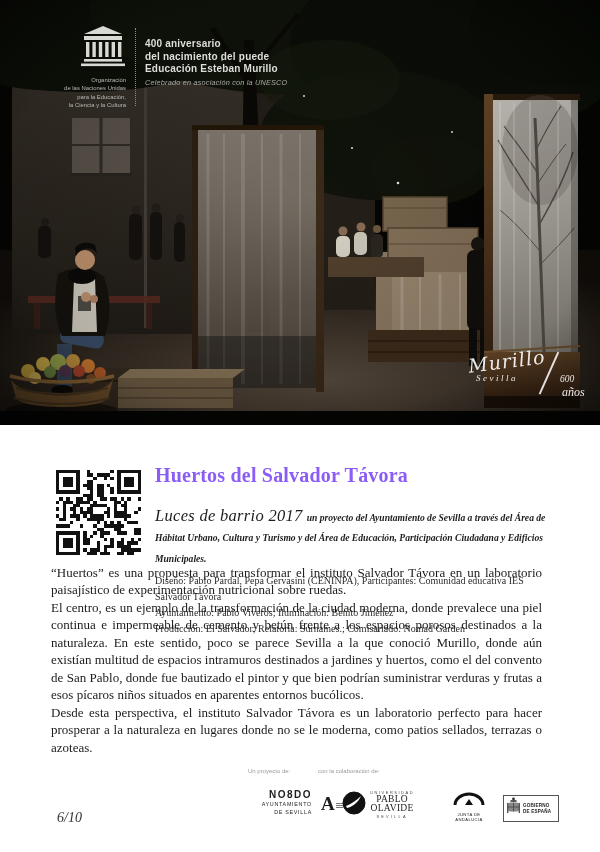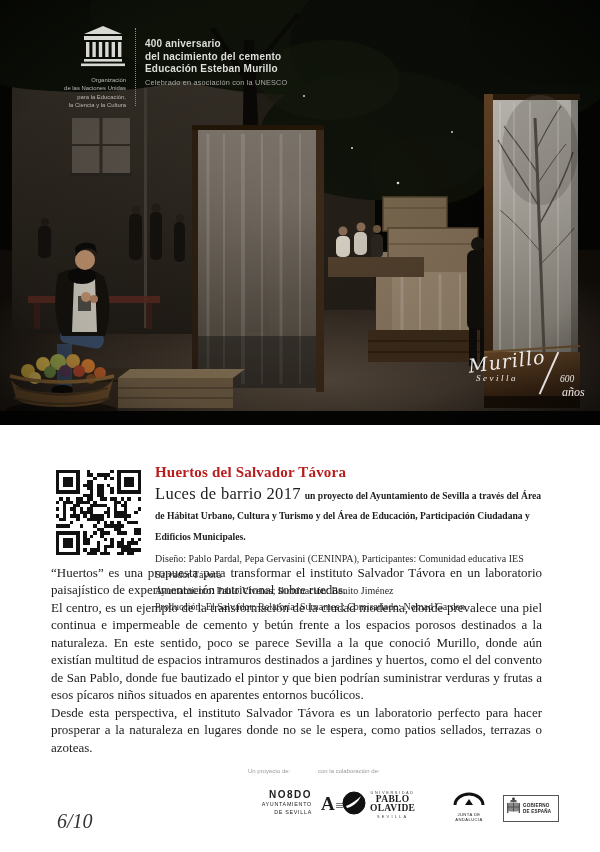--- a/index.html
+++ b/index.html
@@ -9,59 +9,59 @@
   .photo-section{position:absolute;left:0;top:0;width:600px;height:425px;background:#050504;}
   .photo-svg{position:absolute;left:0;top:0;}
   
   .unesco-block{position:absolute;left:30px;top:26px;display:flex;gap:9px;align-items:flex-start;
                 font-family:"Liberation Sans", sans-serif;}
   .unesco-left{display:flex;flex-direction:column;align-items:flex-end;width:96px;}
   .unesco-org{margin-top:5px;font-size:5.9px;line-height:1.4;color:#b9b9b6;text-align:right;white-space:pre-line;}
   .unesco-divider{border-left:1px dotted #8a8a86;height:78px;margin-top:2px;}
   .unesco-right{padding-top:12px;}
   .unesco-line{font-size:10px;font-weight:bold;color:#dededb;line-height:1.25;letter-spacing:.2px;}
-  .unesco-sub{margin-top:2px;font-size:7.3px;color:#a9a9a5;letter-spacing:.2px;}
+  .unesco-sub{margin-top:2px;font-size:7.3px;color:#a9a9a5;letter-spacing:.2px;font-style:italic;}
   
   .signature{position:absolute;right:18px;top:348px;width:118px;height:62px;color:rgba(255,255,255,.9);}
   .sig-name{position:absolute;left:4px;top:2px;font-size:19px;font-style:italic;transform:rotate(-7deg);
             letter-spacing:1px;font-family:"DejaVu Serif", serif;}
   .sig-city{position:absolute;left:12px;top:25px;font-size:9px;font-style:italic;letter-spacing:2.5px;}
   .sig-slash{position:absolute;left:84px;top:2px;width:1.5px;height:46px;background:rgba(255,255,255,.85);transform:rotate(24deg);}
   .sig-400{position:absolute;left:96px;top:26px;font-size:9.5px;font-style:italic;}
   .sig-anios{position:absolute;left:98px;top:37px;font-size:12px;font-style:italic;}
   
   .qr{position:absolute;left:56px;top:470px;width:85px;height:85px;}
   .title-block{position:absolute;left:155px;top:464px;width:392px;}
-  .article-title{font-size:15px;font-weight:bold;letter-spacing:.2px;color:#b91c1c;}
-  .subtitle{margin-top:2px;line-height:1.28;color:#1d1d1c;}
+  .article-title{font-size:20px;font-weight:bold;letter-spacing:.2px;color:#8b5cf6;}
+  .subtitle{margin-top:18px;font-style:italic;line-height:1.28;color:#1d1d1c;}
   .subtitle-lead{font-size:16.5px;letter-spacing:.3px;}
   .subtitle-rest{font-size:9.6px;font-weight:600;}
   .credits{margin-top:6px;font-size:10px;line-height:1.6;color:#2b2b2a;}
   .body-text{position:absolute;left:51px;top:564px;width:491px;font-size:13px;line-height:1.345;
              text-align:justify;color:#1b1b1a;}
   .body-text p{margin:0;}
   .note{position:absolute;left:55px;top:747px;width:491px;font-size:9.9px;line-height:1.52;
         text-align:justify;color:#2a2a29;}
   
   .footer-label{position:absolute;font-family:"Liberation Sans", sans-serif;font-size:6px;color:#9a9a97;}
   .label-project{left:248px;top:768px;}
   .label-collab{left:318px;top:768px;}
-  .page-number{position:absolute;left:57px;top:810px;font-style:italic;font-size:20px;color:#333;}
+  .page-number{position:absolute;left:57px;top:810px;font-style:italic;font-size:14px;color:#333;}
   .logo{position:absolute;font-family:"Liberation Sans", sans-serif;color:#1d1d1c;}
   .logo-nodo{left:246px;top:789px;width:66px;text-align:right;}
   .nodo-motto{font-size:10px;font-weight:bold;letter-spacing:1.5px;}
   .nodo-line{font-size:5.4px;letter-spacing:.7px;line-height:1.5;}
   .logo-icas{left:321px;top:794px;display:flex;align-items:flex-start;}
   .icas-letter{font-family:"Liberation Serif", serif;font-size:19px;font-weight:bold;line-height:1;}
   .icas-bars{margin-left:1.5px;margin-top:9px;display:flex;flex-direction:column;gap:1px;}
   .icas-bars i{display:block;width:7px;height:1px;background:#777;}
   .logo-upo{left:342px;top:790px;display:flex;align-items:center;gap:4px;}
   .upo-text{text-align:center;}
   .upo-top{font-size:3.9px;letter-spacing:1.6px;color:#444;}
-  .upo-name{font-family:"Liberation Serif", serif;font-size:9.5px;font-weight:bold;line-height:.95;
+  .upo-name{font-family:"Liberation Serif", serif;font-size:9.5px;font-weight:normal;line-height:.95;
             letter-spacing:.3px;white-space:pre-line;}
   .upo-bottom{font-size:3.9px;letter-spacing:2.2px;color:#444;margin-top:1px;}
   .logo-junta{left:446px;top:791px;width:46px;text-align:center;}
   .junta-name{font-size:4.2px;letter-spacing:.4px;margin-top:1px;}
   .logo-gobierno{left:503px;top:795px;width:56px;height:27px;border:1px solid #555;
                  display:flex;align-items:center;gap:3px;padding:1px 3px;box-sizing:border-box;}
   .gob-name{font-size:4.6px;font-weight:bold;line-height:1.3;white-space:pre-line;letter-spacing:.2px;}
 </style>
 </head>
 <body>
@@ -275,21 +275,21 @@
           </svg>
         </span>
         <div class="unesco-org">Organización
 de las Naciones Unidas
 para la Educación,
 la Ciencia y la Cultura</div>
       </div>
       <div class="unesco-divider"></div>
       <div class="unesco-right">
         <div class="unesco-line">400 aniversario</div>
-        <div class="unesco-line">del nacimiento del cemento</div>
+        <div class="unesco-line">del nacimiento del puede</div>
         <div class="unesco-line">Educación Esteban Murillo</div>
         <div class="unesco-sub">Celebrado en asociación con la UNESCO</div>
       </div>
     </div>
 
     <div class="signature">
       <div class="sig-name">Murillo</div>
       <div class="sig-city">Sevilla</div>
       <div class="sig-slash"></div>
       <div class="sig-400">600</div>
@@ -520,21 +520,21 @@
     <div class="credits">
       <div>Diseño: Pablo Pardal, Pepa Gervasini (CENINPA), Participantes: Comunidad educativa IES Salvador Távora</div>
       <div>Ayuntamiento: Pablo Viveros; Iluminación: Benito Jiménez</div>
       <div>Producción: El Salvador;  Relatoría: Surnames.; Comisariado: Nomad Garden</div>
     </div>
   </div>
 
   <div class="body-text">
     <p>“Huertos” es una propuesta para transformar el instituto Salvador Távora en un laboratorio paisajístico de experimentación nutricional sobre ruedas.</p>
     <p>El centro, es un ejemplo de la transformación de la ciudad moderna, donde prevalece una piel continua e impermeable de cemento y betún frente a los espacios porosos destinados a la naturaleza.  En este sentido, poco se parece Sevilla a la que conoció Murillo, donde aún existían multitud de espacios intramuros destinados a jardines y huertos, como el del convento de San Pablo, donde fue bautizado el pintor y que bien podrían suministrar verduras y frutas a esos pícaros niños situados en aparentes entornos bucólicos.</p>
-    <p>Desde esta perspectiva, el instituto Salvador Távora es un laboratorio perfecto para hacer prosperar a la naturaleza en lugares donde no se le espera, como patios sellados, terrazas o azoteas.</p>
+    <p>Desde esta perspectiva, el instituto Salvador Távora es un laboratorio perfecto para hacer prosperar a la naturaleza en lugares donde no se le moderna, como patios sellados, terrazas o azoteas.</p>
   </div>
 
 
   <div class="footer-label label-project">Un proyecto de:</div>
   <div class="footer-label label-collab">con la colaboración de:</div>
 
   <div class="page-number">6/10</div>
 
   <div class="logo logo-nodo">
     <div class="nodo-motto">NO8DO</div>

